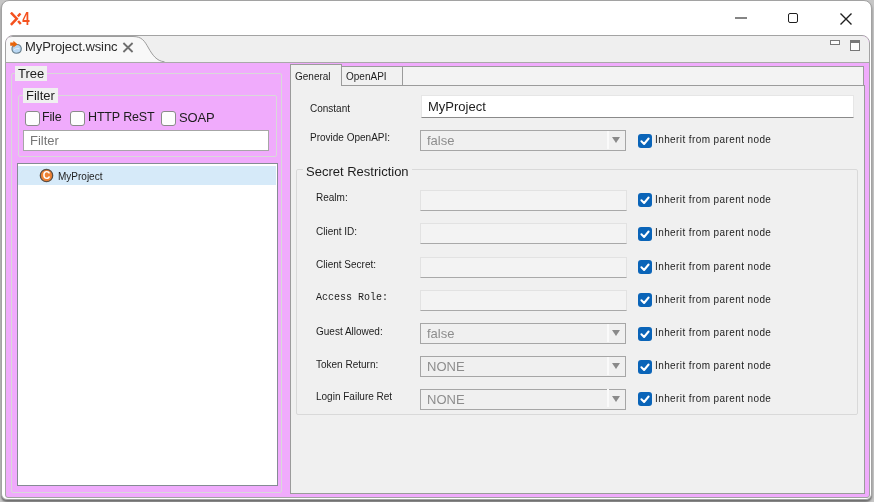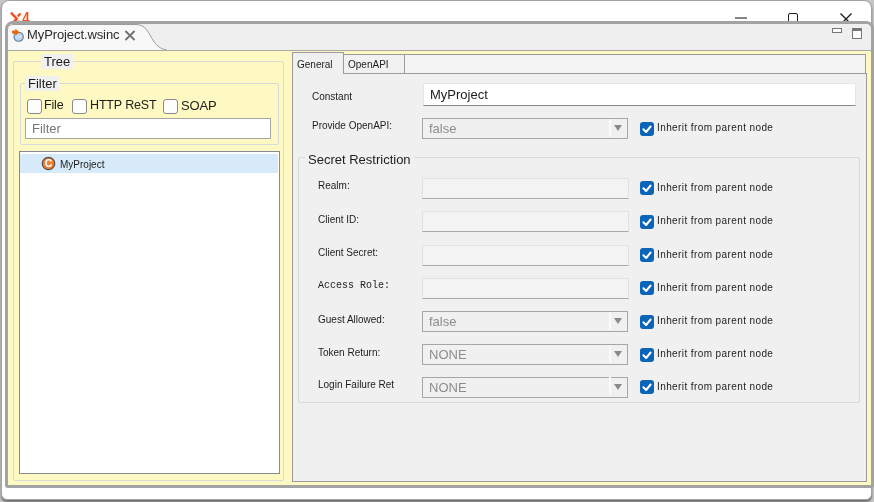--- a/index.html
+++ b/index.html
@@ -7,22 +7,22 @@
        font-family:"Liberation Sans", sans-serif;}
   #stage{position:absolute;left:0;top:0;width:874px;height:502px;}
   .abs{position:absolute;}
   .lbl{position:absolute;font-size:10px;color:#1d1d1d;white-space:nowrap;line-height:15px;}
   
   #win{position:absolute;left:1px;top:0px;width:869px;height:498px;
        background:#fff;border:1px solid #a2a2a2;
        border-radius:8px 8px 6px 6px;
        box-shadow:0 2px 2px rgba(0,0,0,0.45);}
   
-  #cont{position:absolute;left:3px;top:20px;width:863px;height:461px;
-        background:#fef9c3;border:3px solid #a3a3a3;
+  #cont{position:absolute;left:3px;top:34px;width:863px;height:461px;
+        background:#f0abfc;border:1px solid #a3a3a3;
         border-radius:8px 8px 3px 3px;overflow:hidden;}
   
   #strip{position:absolute;left:0;top:0;width:863px;height:26px;
          background:#efefef;border-bottom:1px solid #a9a9a9;}
   
   .grp{position:absolute;border:1px solid #d9d9d9;border-radius:2px;}
   .grplbl{position:absolute;font-size:13px;color:#1d1d1d;background:#f0f0f0;
           padding:0 3px;line-height:15px;white-space:nowrap;}
   
   .tin{position:absolute;background:#fff;border:1px solid #a6a6a6;
@@ -75,21 +75,21 @@
       </svg>
       <div class="lbl" style="left:19px;top:3px;font-size:13px;letter-spacing:-0.1px;color:#2b2b2b;">MyProject.wsinc</div>
       <svg class="abs" style="left:116px;top:6px" width="12" height="11" viewBox="0 0 12 11">
         <path d="M1.4 1 L10.6 10 M10.6 1 L1.4 10" stroke="#6f6f6f" stroke-width="1.8" fill="none"></path>
       </svg>
 
       <div class="abs" style="left:824px;top:4px;width:8px;height:3px;border:1px solid #777;background:#fcfcfc;"></div>
       <div class="abs" style="left:844px;top:4px;width:8px;height:7px;border:1px solid #777;border-top:3px solid #777;background:#fcfcfc;"></div>
 
       <div class="grp" style="left:5px;top:37px;width:269px;height:418px;"></div>
-      <div class="grplbl" style="left:9px;top:30px;margin-left:24px;">Tree</div>
+      <div class="grplbl" style="left:9px;top:30px;">Tree</div>
 
       <div class="grp" style="left:12px;top:59px;width:257px;height:60px;"></div>
       <div class="grplbl" style="left:17px;top:52px;">Filter</div>
 
       <div class="cb" style="left:19px;top:75px;"></div>
       <div class="lbl" style="left:36px;top:74px;font-size:12.5px;letter-spacing:-0.15px;">File</div>
       <div class="cb" style="left:64px;top:75px;"></div>
       <div class="lbl" style="left:82px;top:74px;font-size:12.5px;letter-spacing:-0.15px;">HTTP ReST</div>
       <div class="cb" style="left:155px;top:75px;"></div>
       <div class="lbl" style="left:173px;top:74px;font-size:13px;letter-spacing:-0.15px;">SOAP</div>

